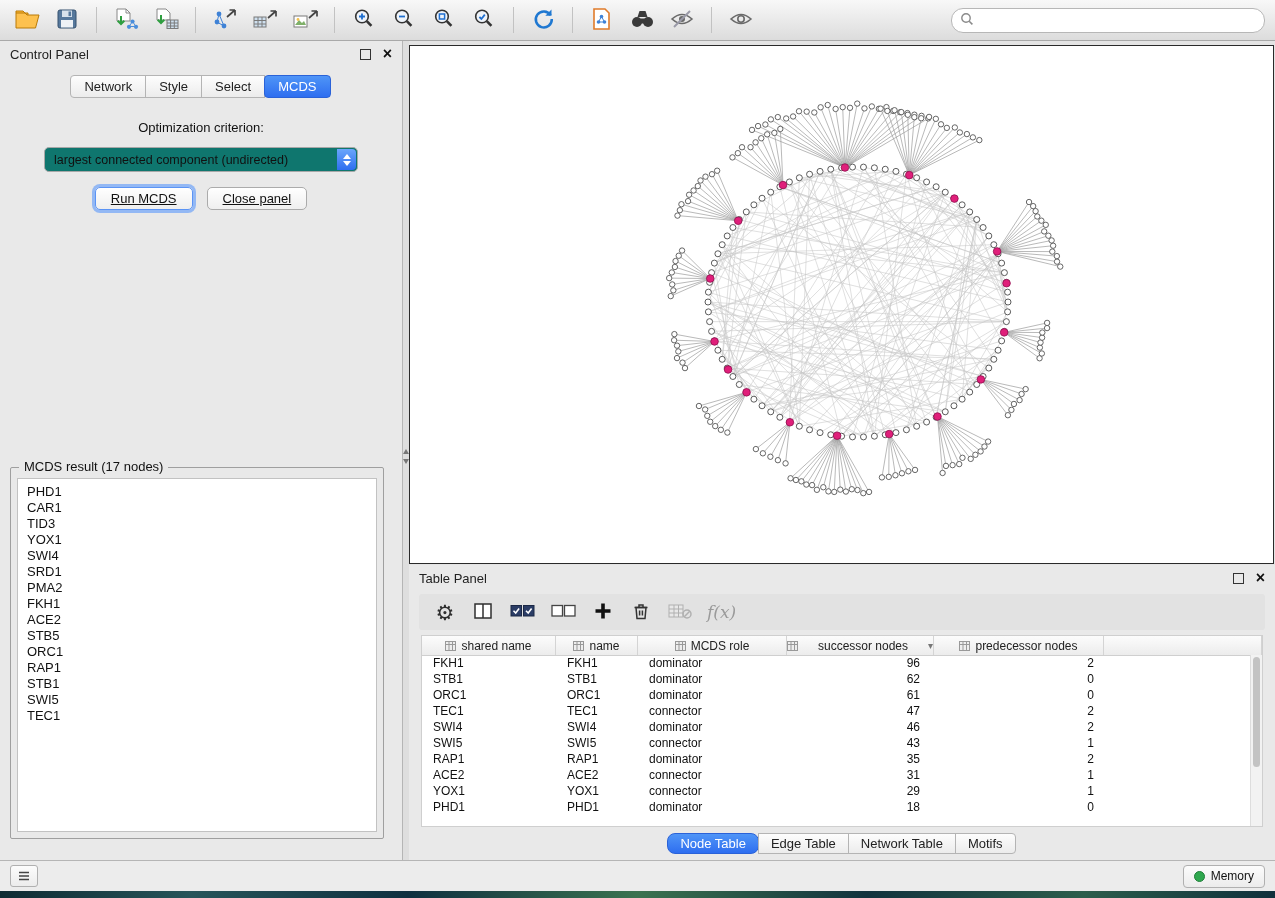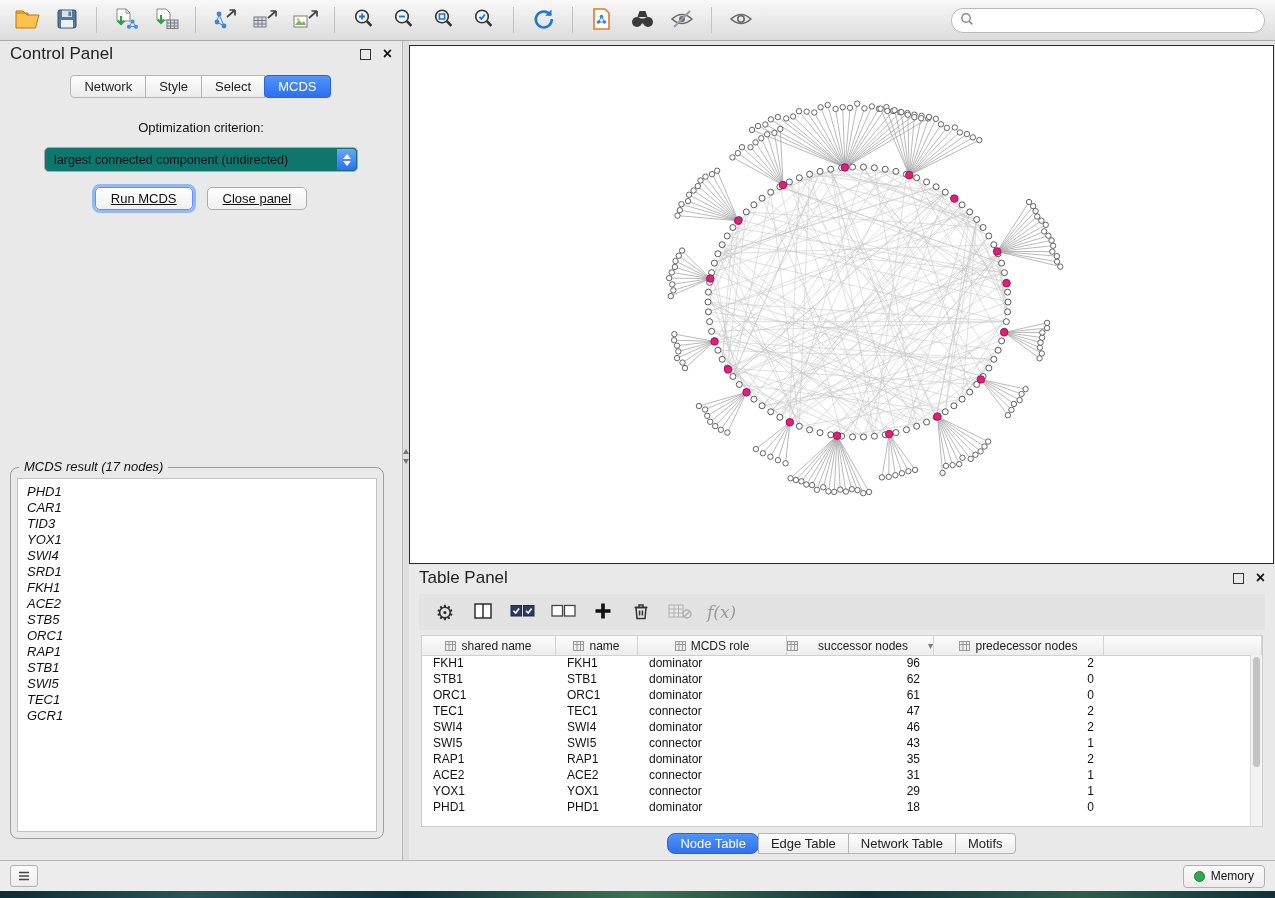--- a/index.html
+++ b/index.html
@@ -12,21 +12,21 @@
     display:flex;align-items:center;padding:0 10px;gap:6px;}
   .tb-btn{width:34px;height:30px;display:flex;align-items:center;justify-content:center;border-radius:4px;}
   .tb-sep{width:1px;height:26px;background:#c2c2c2;margin:0 6px;}
   .search-box{margin-left:auto;width:296px;height:23px;background:#fff;border:1px solid #b7b7b7;
     border-radius:12px;display:flex;align-items:center;padding:0 8px;gap:5px;}
   .search-box input{border:none;outline:none;flex:1;font-size:12px;font-family:"Liberation Sans",sans-serif;background:transparent;}
   
   .control-panel{position:absolute;left:0;top:41px;width:402px;bottom:37px;background:#e9e9e9;
     border-right:1px solid #b5b5b5;}
   .panel-header{height:26px;display:flex;align-items:center;padding:0 10px;}
-  .panel-title{font-size:17px;color:#222;}
+  .panel-title{font-size:13px;color:#222;}
   .panel-header .spacer{flex:1;}
   .float-icon{width:9px;height:9px;border:1.5px solid #333;display:inline-block;margin-right:12px;}
   .close-icon{font-size:16px;font-weight:bold;color:#111;line-height:1;}
   .tabs{display:flex;justify-content:center;margin-top:8px;}
   .tab{font-size:13px;padding:3px 13px;background:linear-gradient(#fdfdfd,#ececec);
     border:1px solid #b4b4b4;margin-left:-1px;color:#222;}
   .tab:first-child{border-radius:4px 0 0 4px;}
   .tab:last-child{border-radius:0 4px 4px 0;}
   .tab.active{background:linear-gradient(#4f95f7,#2e6ef0);color:#fff;border-color:#2a62d8;border-radius:4px;}
   .opt-label{text-align:center;margin-top:22px;font-size:13px;}
@@ -35,21 +35,21 @@
   .dropdown .dd-text{flex:1;padding-left:9px;font-size:12.5px;white-space:nowrap;overflow:hidden;}
   .dd-stepper{width:19px;height:21px;border-radius:0 4px 4px 0;margin:0 1px 0 0;
     background:linear-gradient(#6aa6fb,#2e6ef0);display:flex;flex-direction:column;align-items:center;justify-content:center;gap:2px;}
   .dd-up{width:0;height:0;border-left:4px solid transparent;border-right:4px solid transparent;border-bottom:5px solid #fff;}
   .dd-down{width:0;height:0;border-left:4px solid transparent;border-right:4px solid transparent;border-top:5px solid #fff;}
   .btn-row{display:flex;justify-content:center;gap:14px;margin-top:15px;text-decoration:underline;}
   .btn{font-size:13px;padding:3px 15px;background:linear-gradient(#ffffff,#efefef);
     border:1px solid #ababab;border-radius:5px;color:#111;}
   .btn.focus{box-shadow:0 0 0 3px rgba(77,144,254,.55);border-color:#5b94f5;}
   .results-group{position:absolute;left:10px;right:18px;top:426px;bottom:22px;
-    border:1px solid #9f9f9f;border-radius:8px;font-style:italic;}
+    border:1px solid #9f9f9f;border-radius:2px;}
   .results-legend{position:absolute;top:-9px;left:8px;background:#e9e9e9;padding:0 5px;font-size:13px;}
   .results-list{position:absolute;left:6px;right:6px;top:10px;bottom:6px;background:#fff;
     border:1px solid #c2c2c2;padding:5px 9px;font-size:13px;line-height:16px;overflow:hidden;}
   
   .v-splitter{position:absolute;left:403px;top:41px;width:6px;bottom:37px;background:#dedede;}
   .v-splitter .arr-up{position:absolute;top:408px;left:0;width:0;height:0;
      border-left:3px solid transparent;border-right:3px solid transparent;border-bottom:5px solid #777;}
   .v-splitter .arr-down{position:absolute;top:418px;left:0;width:0;height:0;
      border-left:3px solid transparent;border-right:3px solid transparent;border-top:5px solid #777;}
   
@@ -275,29 +275,29 @@
   </div>
   <div class="results-group">
     <span class="results-legend">MCDS result (17 nodes)</span>
     <div class="results-list" id="results-list">
         <div class="result-item">PHD1</div>
         <div class="result-item">CAR1</div>
         <div class="result-item">TID3</div>
         <div class="result-item">YOX1</div>
         <div class="result-item">SWI4</div>
         <div class="result-item">SRD1</div>
+        <div class="result-item">PMA2</div>
         <div class="result-item">FKH1</div>
         <div class="result-item">ACE2</div>
         <div class="result-item">STB5</div>
         <div class="result-item">ORC1</div>
         <div class="result-item">RAP1</div>
         <div class="result-item">STB1</div>
         <div class="result-item">SWI5</div>
         <div class="result-item">TEC1</div>
-        <div class="result-item">GCR1</div>
       </div>
   </div>
 </div>
 
 <div class="v-splitter">
   <span class="arr-up"></span>
   <span class="arr-down"></span>
 </div>
 
 <div class="right-area">

